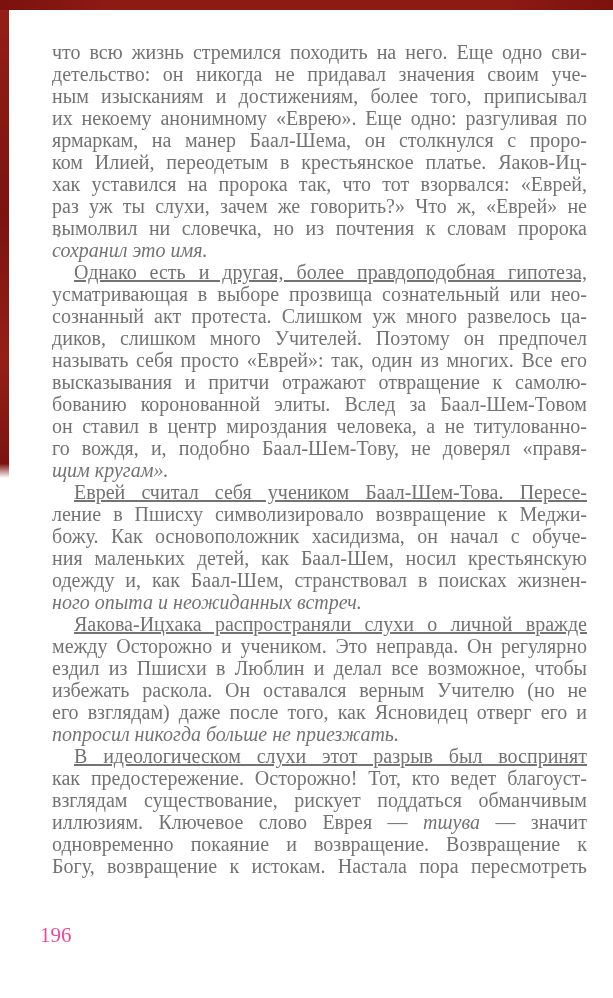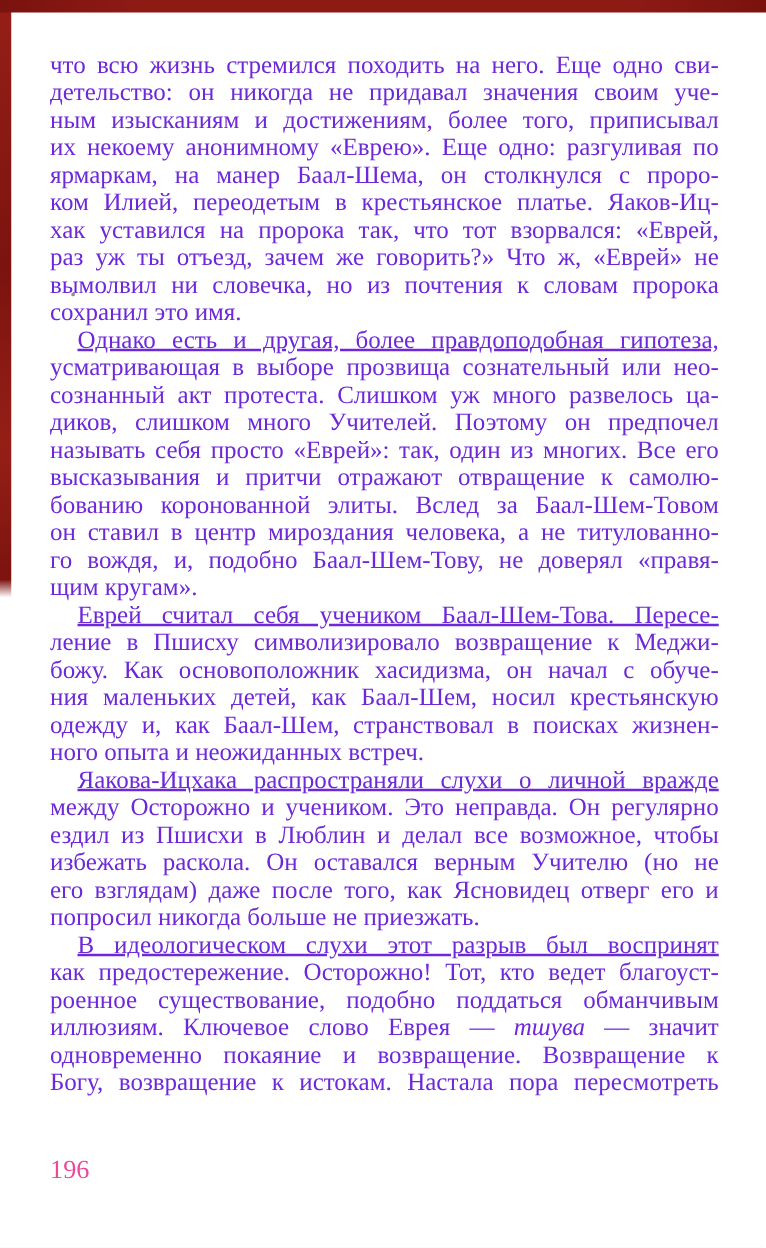--- a/index.html
+++ b/index.html
@@ -35,20 +35,21 @@
   .para { margin: 0; padding: 0; }
   .line {
     text-align: justify;
     text-align-last: justify;
     white-space: normal;
     height: 22px;
     overflow: visible;
   }
   .line.last {
     text-align-last: left;
+    font-style: italic;
   }
   .para.indent .line:first-child { text-indent: 22px; text-decoration: underline; }
   .line em { font-style: italic; }
   .page-number {
     position: absolute;
     left: 40px; top: 924px;
     color: #ec4899;
     font-size: 21px;
     line-height: 22px;
   }
@@ -60,30 +61,30 @@
     z-index: 1;
   }
 </style>
 </head>
 <body>
 
 <div class="page" style="background: rgb(255, 255, 255);">
   <div class="edge-top" style="background: linear-gradient(90deg, rgb(122, 18, 14) 0%, rgb(142, 26, 20) 18%, rgb(142, 26, 20) 82%, rgb(122, 18, 14) 100%);"></div>
   <div class="edge-left" style="background: linear-gradient(rgb(149, 31, 23) 0%, rgb(124, 19, 15) 45%, rgb(149, 31, 23) 75%, rgb(124, 19, 15) 97%, rgba(124, 19, 15, 0) 100%);"></div>
   <div class="speck" style="left:57px; top:234px;"></div>
-  <div class="text-block" id="text-block" style="color: #6d28d9;">
+  <div class="text-block" id="text-block" style="color: #737373; margin-left: 12px;">
       <div class="para">
         <div class="line">что всю жизнь стремился походить на него. Еще одно сви-</div>
         <div class="line">детельство: он никогда не придавал значения своим уче-</div>
         <div class="line">ным изысканиям и достижениям, более того, приписывал</div>
         <div class="line">их некоему анонимному «Еврею». Еще одно: разгуливая по</div>
         <div class="line">ярмаркам, на манер Баал-Шема, он столкнулся с проро-</div>
         <div class="line">ком Илией, переодетым в крестьянское платье. Яаков-Иц-</div>
         <div class="line">хак уставился на пророка так, что тот взорвался: «Еврей,</div>
-        <div class="line">раз уж ты отъезд, зачем же говорить?» Что ж, «Еврей» не</div>
+        <div class="line">раз уж ты слухи, зачем же говорить?» Что ж, «Еврей» не</div>
         <div class="line">вымолвил ни словечка, но из почтения к словам пророка</div>
         <div class="line last">сохранил это имя.</div>
       </div>
       <div class="para indent">
         <div class="line">Однако есть и другая, более правдоподобная гипотеза,</div>
         <div class="line">усматривающая в выборе прозвища сознательный или нео-</div>
         <div class="line">сознанный акт протеста. Слишком уж много развелось ца-</div>
         <div class="line">диков, слишком много Учителей. Поэтому он предпочел</div>
         <div class="line">называть себя просто «Еврей»: так, один из многих. Все его</div>
         <div class="line">высказывания и притчи отражают отвращение к самолю-</div>
@@ -104,20 +105,20 @@
         <div class="line">Яакова-Ицхака распространяли слухи о личной вражде</div>
         <div class="line">между Осторожно и учеником. Это неправда. Он регулярно</div>
         <div class="line">ездил из Пшисхи в Люблин и делал все возможное, чтобы</div>
         <div class="line">избежать раскола. Он оставался верным Учителю (но не</div>
         <div class="line">его взглядам) даже после того, как Ясновидец отверг его и</div>
         <div class="line last">попросил никогда больше не приезжать.</div>
       </div>
       <div class="para indent">
         <div class="line">В идеологическом слухи этот разрыв был воспринят</div>
         <div class="line">как предостережение. Осторожно! Тот, кто ведет благоуст-</div>
-        <div class="line">роенное существование, подобно поддаться обманчивым</div>
+        <div class="line">взглядам существование, рискует поддаться обманчивым</div>
         <div class="line"><span>иллюзиям. Ключевое слово Еврея — </span><em>тшува</em><span> — значит</span></div>
         <div class="line">одновременно покаяние и возвращение. Возвращение к</div>
         <div class="line">Богу, возвращение к истокам. Настала пора пересмотреть</div>
       </div>
     </div>
   <div class="page-number">196</div>
 </div>
 
 </body></html>

